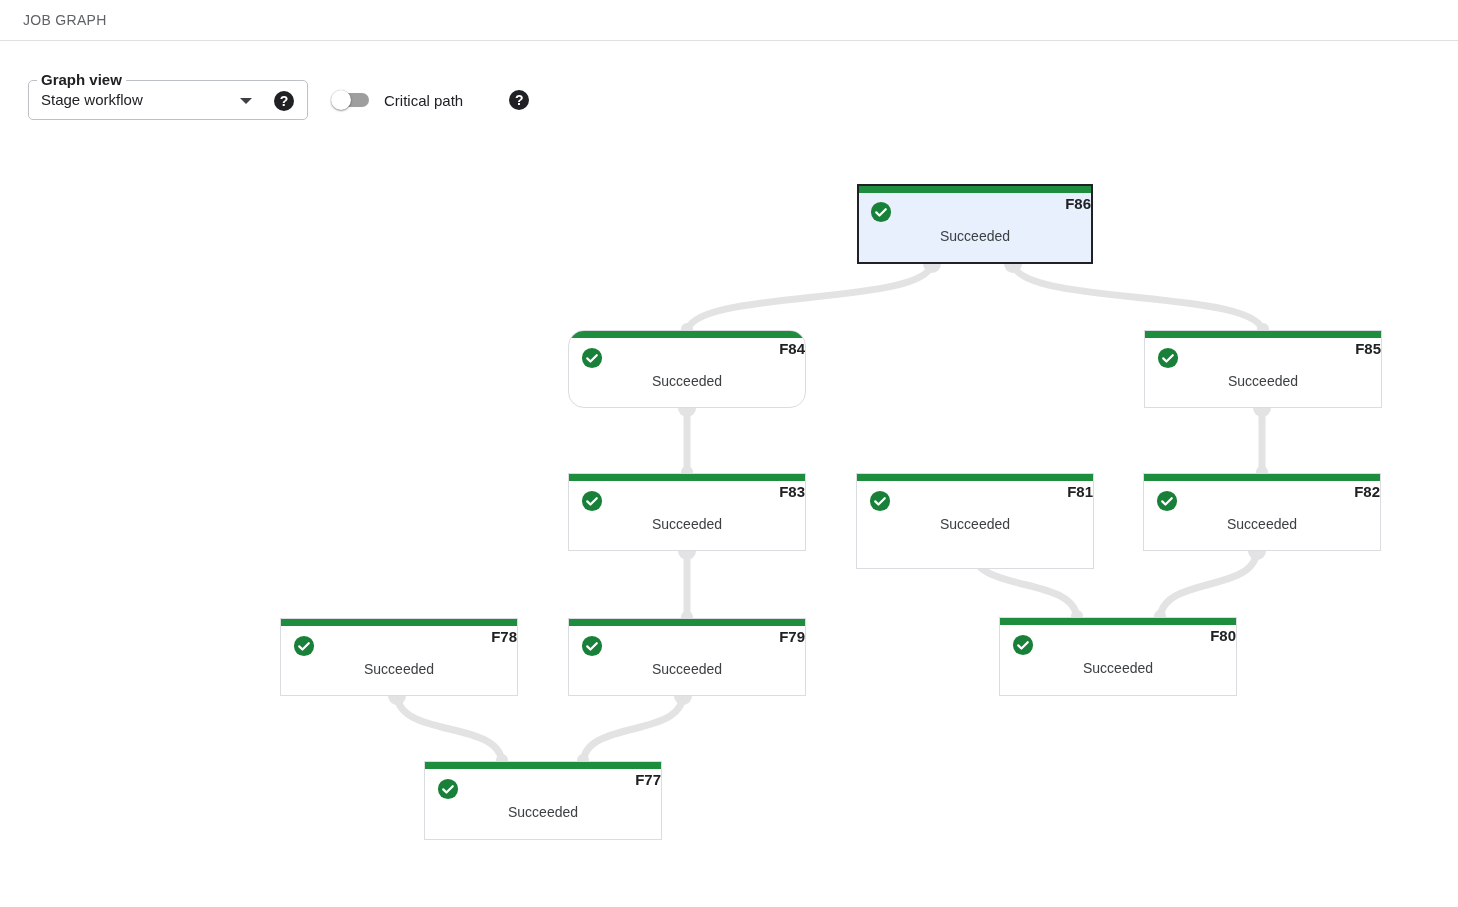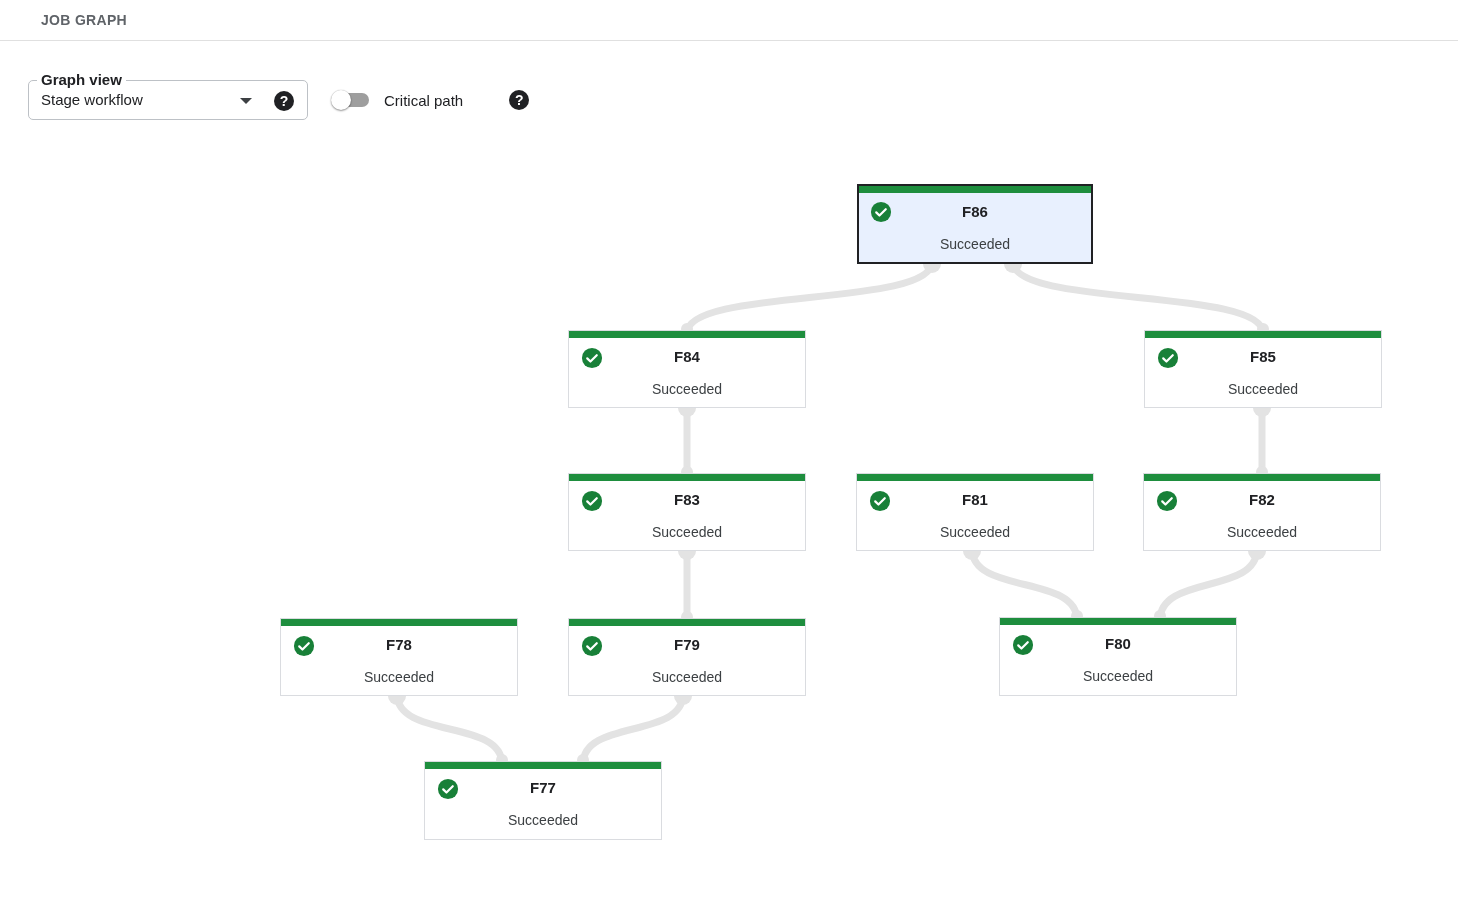--- a/index.html
+++ b/index.html
@@ -17,22 +17,22 @@
   }
   *{margin:0;padding:0;box-sizing:border-box;}
   body{background:#fff;}
   .page{
     position:relative;width:1458px;height:907px;background:#fff;overflow:hidden;
     font-family:"Liberation Sans","DejaVu Sans",sans-serif;color:var(--text);
   }
   
   .tabbar{display:flex;height:41px;border-bottom:1px solid var(--divider);background:#fff;}
   .tab{
-    display:flex;align-items:center;height:100%;padding:0 41px;
-    font-size:14px;font-weight:700;letter-spacing:.3px;color:var(--tab-inactive);
+    display:flex;align-items:center;height:100%;padding:0 23px;
+    font-size:14px;font-weight:400;letter-spacing:.3px;color:var(--tab-inactive);
     cursor:pointer;white-space:nowrap;
   }
   .tab.active{color:var(--accent);box-shadow:inset 0 -3px 0 var(--accent);}
   
   .toolbar{position:absolute;left:28px;top:80px;display:flex;align-items:center;}
   .select-field{
     position:relative;width:280px;height:40px;border:1px solid #bdc1c6;border-radius:5px;
     background:#fff;cursor:pointer;
   }
   .field-label{
@@ -65,21 +65,21 @@
   .canvas{position:absolute;left:0;top:0;width:1458px;height:907px;}
   .canvas svg{position:absolute;left:0;top:0;}
   .node{
     position:absolute;background:#fff;border:1px solid var(--node-border);
     cursor:pointer;overflow:hidden;
   }
   .node.selected{background:var(--selected-bg);border:2px solid var(--selected-border);}
   .node .bar{height:7px;background:var(--green-bar);}
   .node .check{position:absolute;left:12px;top:16px;width:22px;height:22px;}
   .node.selected .check{left:11px;top:15px;}
-  .node-title{margin-top:10px;text-align:center;font-size:15px;font-weight:700;line-height:18px;color:var(--text);}
+  .node-title{margin-top:2px;text-align:right;font-size:15px;font-weight:700;line-height:18px;color:var(--text);}
   .node-status{margin-top:14px;text-align:center;font-size:14px;line-height:18px;color:var(--status-text);}
 </style>
 </head>
 <body>
 
 <div class="page">
 
   <div class="tabbar" id="tabbar">
       <div class="tab">JOB GRAPH</div>
     </div>
@@ -117,21 +117,21 @@
     <div id="nodes-layer">
         <div class="node selected" style="left: 857px; top: 184px; width: 236px; height: 80px;">
           <div class="bar"></div>
           <svg class="check" viewBox="0 0 24 24">
             <circle cx="12" cy="12" r="11" fill="#188038"></circle>
             <path d="M6.8 12.4 L10.3 15.9 L17.2 9" fill="none" stroke="#fff" stroke-width="2.4" stroke-linecap="round" stroke-linejoin="round"></path>
           </svg>
           <div class="node-title">F86</div>
           <div class="node-status">Succeeded</div>
         </div>
-        <div class="node" style="left: 568px; top: 330px; width: 238px; height: 78px;">
+        <div class="node" style="left: 568px; top: 330px; width: 238px; height: 78px; border-radius: 16px;">
           <div class="bar"></div>
           <svg class="check" viewBox="0 0 24 24">
             <circle cx="12" cy="12" r="11" fill="#188038"></circle>
             <path d="M6.8 12.4 L10.3 15.9 L17.2 9" fill="none" stroke="#fff" stroke-width="2.4" stroke-linecap="round" stroke-linejoin="round"></path>
           </svg>
           <div class="node-title">F84</div>
           <div class="node-status">Succeeded</div>
         </div>
         <div class="node" style="left: 1144px; top: 330px; width: 238px; height: 78px;">
           <div class="bar"></div>
@@ -144,21 +144,21 @@
         </div>
         <div class="node" style="left: 568px; top: 473px; width: 238px; height: 78px;">
           <div class="bar"></div>
           <svg class="check" viewBox="0 0 24 24">
             <circle cx="12" cy="12" r="11" fill="#188038"></circle>
             <path d="M6.8 12.4 L10.3 15.9 L17.2 9" fill="none" stroke="#fff" stroke-width="2.4" stroke-linecap="round" stroke-linejoin="round"></path>
           </svg>
           <div class="node-title">F83</div>
           <div class="node-status">Succeeded</div>
         </div>
-        <div class="node" style="left: 856px; top: 473px; width: 238px; height: 78px;">
+        <div class="node" style="left: 856px; top: 473px; width: 238px; height: 96px;">
           <div class="bar"></div>
           <svg class="check" viewBox="0 0 24 24">
             <circle cx="12" cy="12" r="11" fill="#188038"></circle>
             <path d="M6.8 12.4 L10.3 15.9 L17.2 9" fill="none" stroke="#fff" stroke-width="2.4" stroke-linecap="round" stroke-linejoin="round"></path>
           </svg>
           <div class="node-title">F81</div>
           <div class="node-status">Succeeded</div>
         </div>
         <div class="node" style="left: 1143px; top: 473px; width: 238px; height: 78px;">
           <div class="bar"></div>

